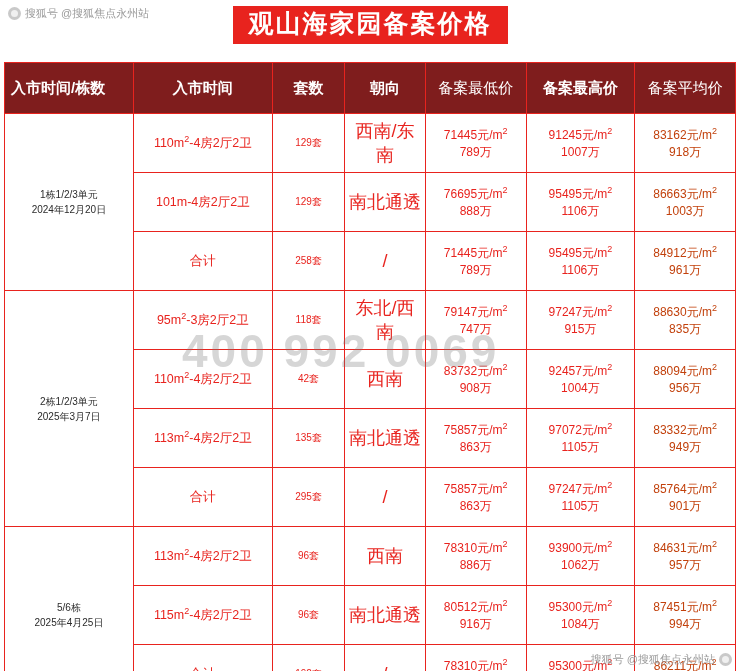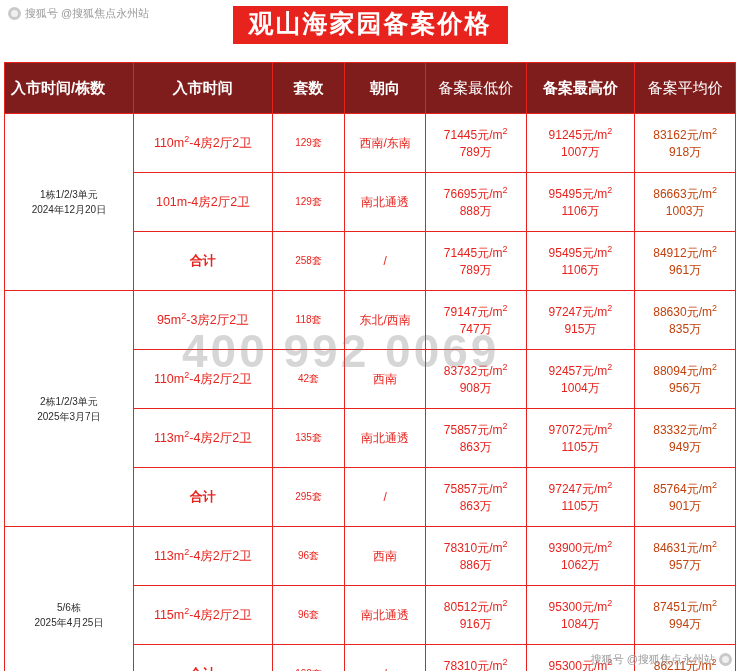--- a/index.html
+++ b/index.html
@@ -99,24 +99,24 @@
     line-height: 1.35;
     height: 54px;
   }
   td.unit-cell {
     color: #2b2b2b;
     font-size: 10px;
     line-height: 1.5;
   }
   td.type-cell { font-size: 12.5px; margin-top: 34px; }
   td.sets-cell { font-size: 10px; }
-  td.dir-cell { font-size: 12px; margin-top: 24px; }
+  td.dir-cell { font-size: 18px; margin-top: 24px; }
   td.num-cell { font-size: 12px; line-height: 1.45; }
   td.avg-cell { color: #c2410c; font-size: 12px; line-height: 1.45; }
-  td.total-label { font-size: 13px; font-weight: bold; }
+  td.total-label { font-size: 13px; }
   .sup { font-size: 9px; vertical-align: super; }
   .phone-watermark {
     position: absolute;
     top: 324px;
     left: 182px;
     font-size: 46px;
     font-weight: bold;
     color: rgba(120,120,120,0.30);
     letter-spacing: 3px;
     z-index: 3;

